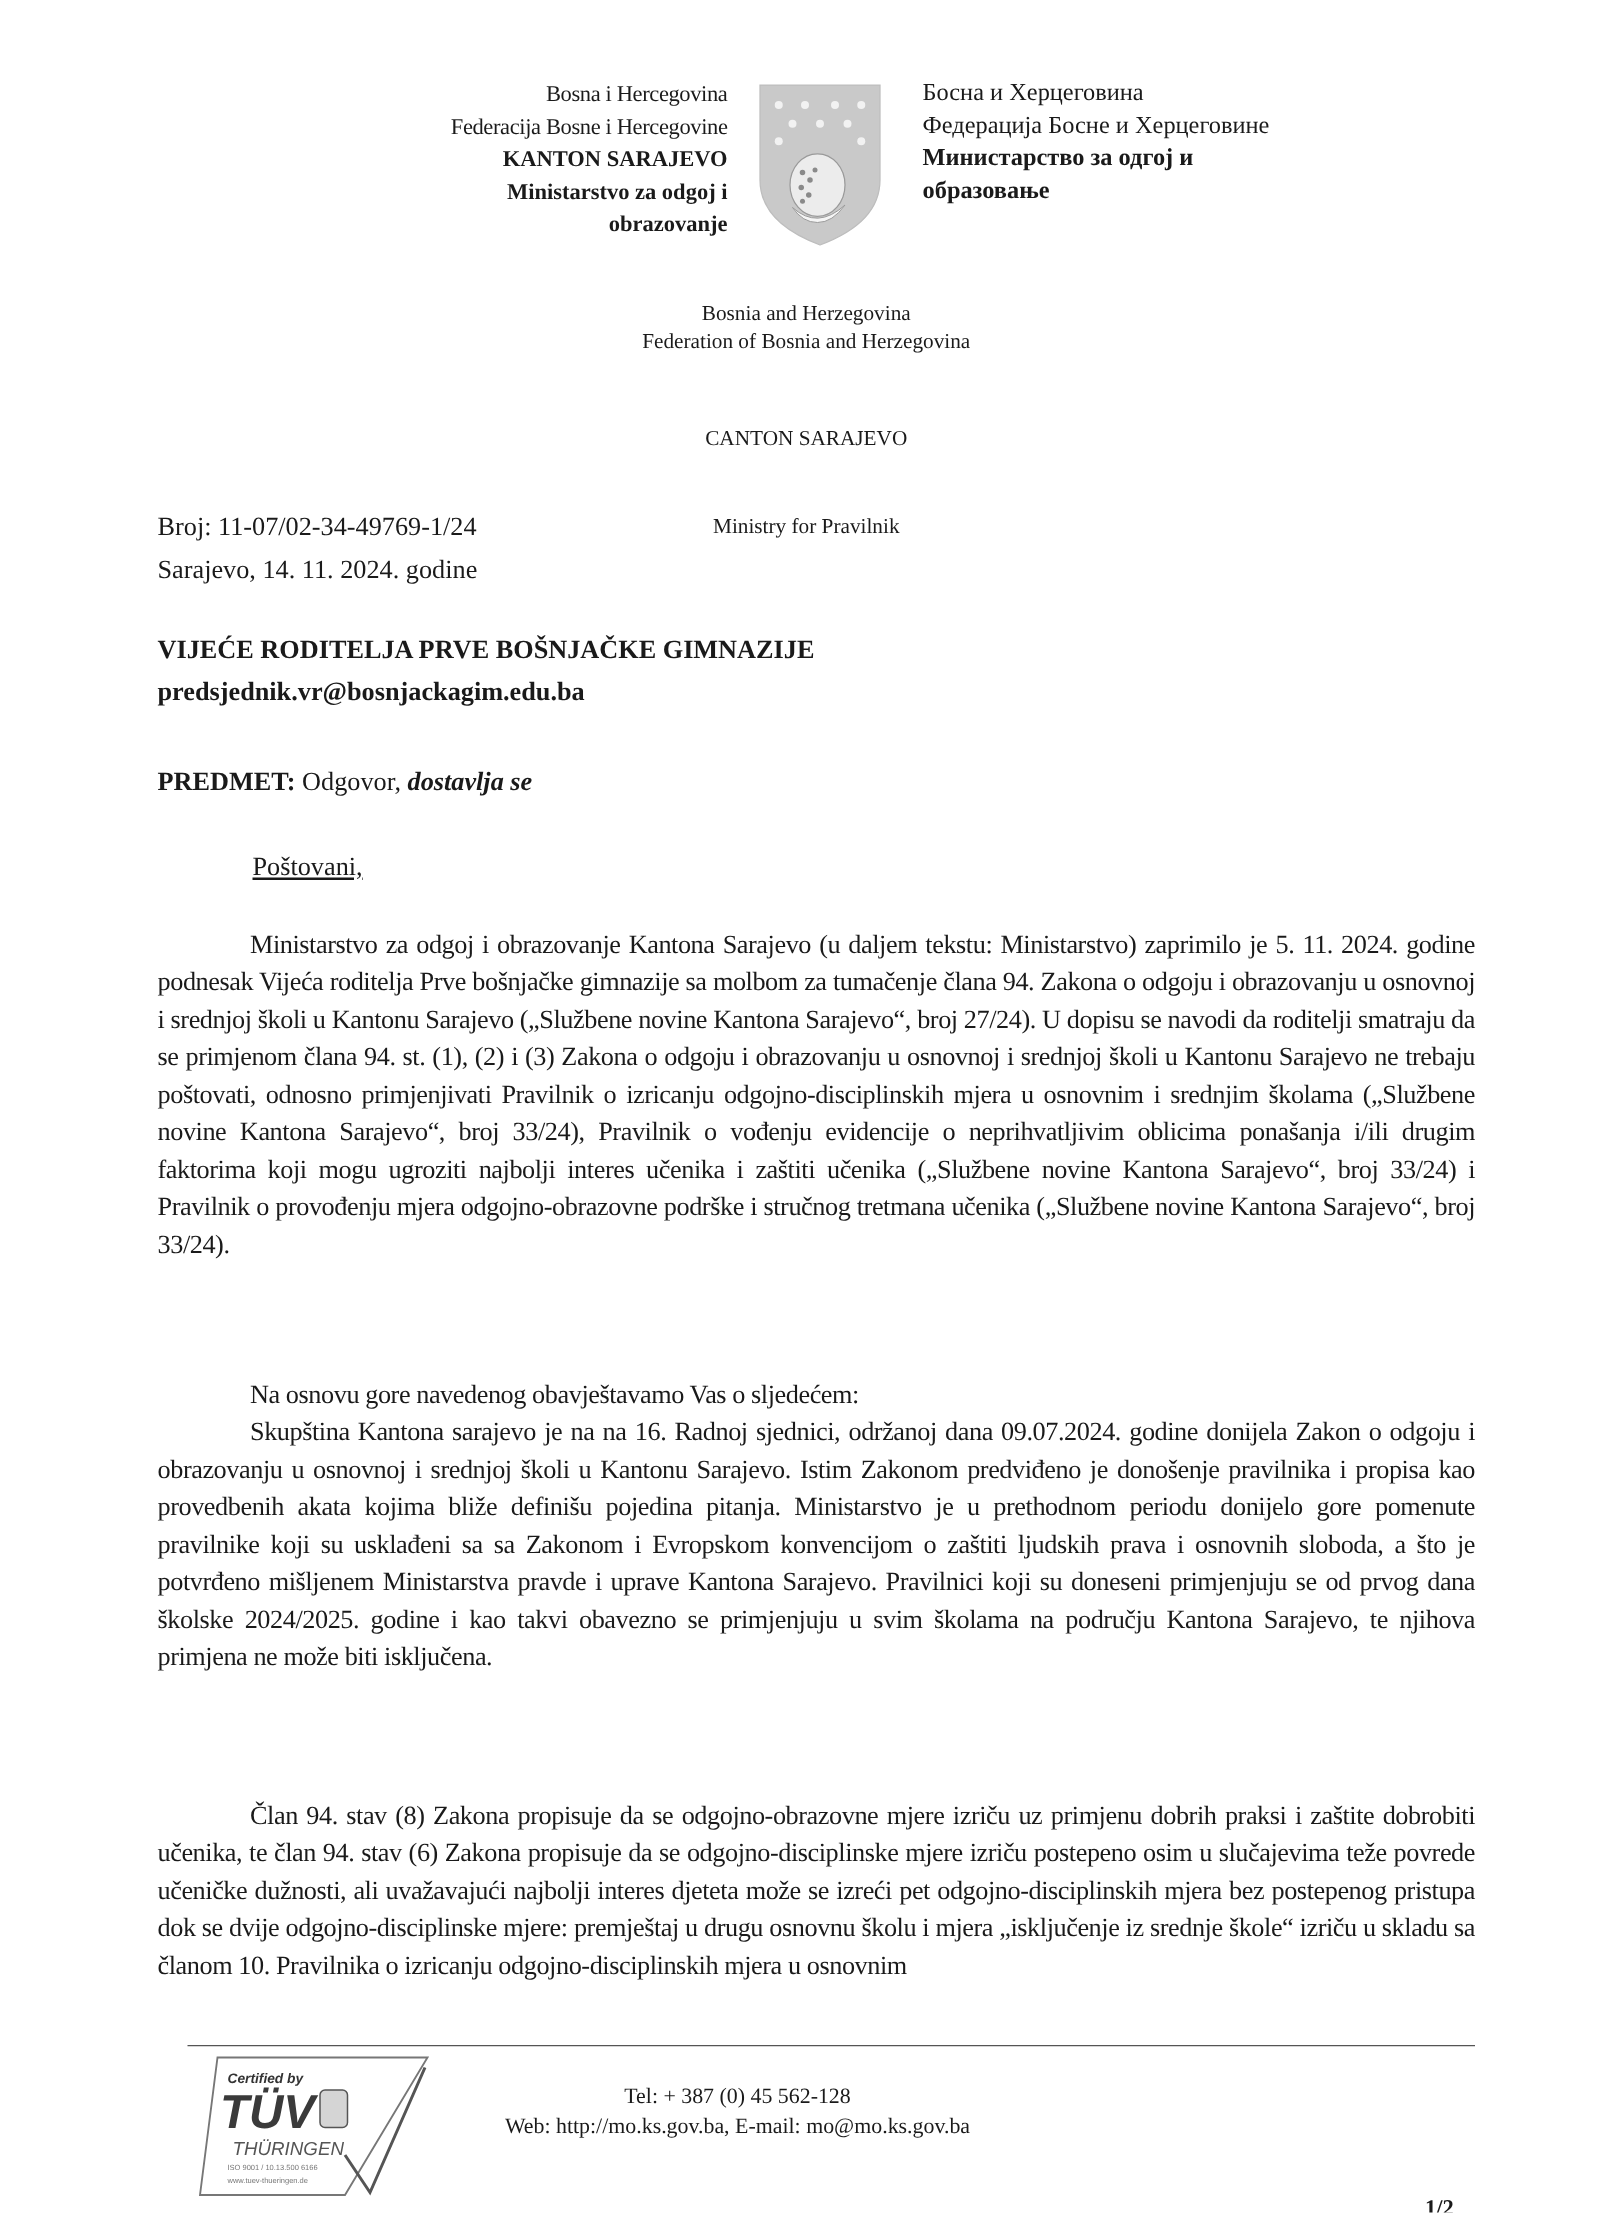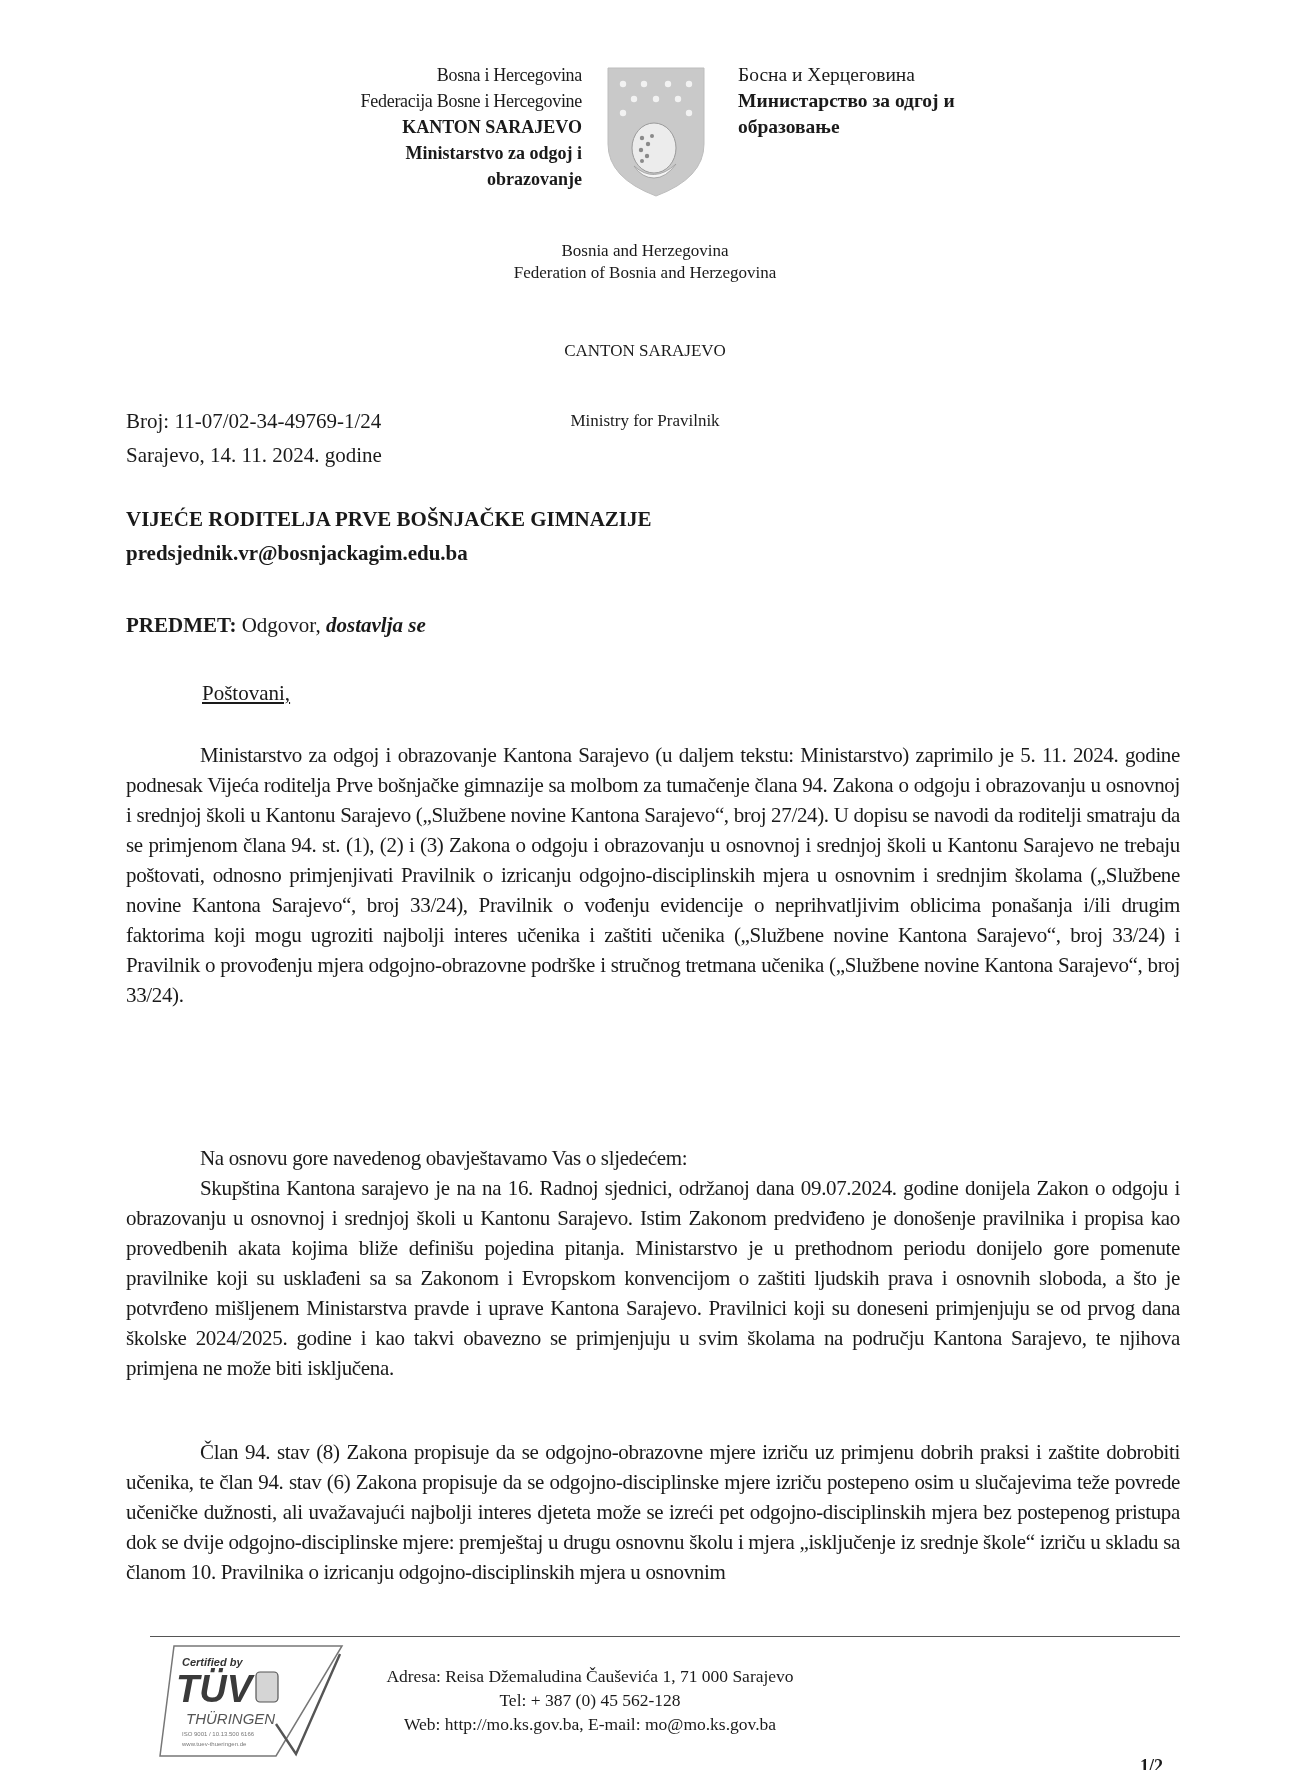--- a/index.html
+++ b/index.html
@@ -39,21 +39,21 @@
     .salutation { position: absolute; left: 202px; top: 678px; font-size: 21px; line-height: 30px; text-decoration: underline; }
 
     
     .body {
       position: absolute; left: 126px; width: 1054px;
       font-size: 21px; line-height: 30px; text-align: justify;
       letter-spacing: -0.35px;
     }
     .body p { margin: 0; text-indent: 74px; }
     .p1 { top: 740px; }
-    .p2 { top: 1100px; margin-top: 43px; }
+    .p2 { top: 1100px; }
     .p3 { top: 1437px; }
 
     
     .footer-rule {
       position: absolute; left: 150px; top: 1636px; width: 1030px; height: 0;
       border-top: 1.5px solid #555;
     }
     .tuv {
       position: absolute; left: 156px; top: 1640px; width: 190px; height: 120px;
     }
@@ -98,20 +98,21 @@
         <circle cx="41" cy="90" r="2.2"></circle>
       <circle cx="46" cy="70" r="2"></circle>
         <circle cx="36" cy="95" r="2"></circle>
     </g>
     <path d="M28 100 Q48 118 70 98 Q60 112 48 112 Q36 112 28 100 Z" fill="#f5f5f5" stroke="#9a9a9a" stroke-width="0.8"></path>
   </svg>
 </div>
 
 <div class="hdr-right">
   <div>Босна и Херцеговина</div>
+  <div>Федерација Босне и Херцеговине</div>
   <div class="b">Министарство за одгој и</div>
   <div class="b">образовање</div>
 </div>
 
 <div class="hdr-en">
   <div>Bosnia and Herzegovina</div>
   <div>Federation of Bosnia and Herzegovina</div>
   <div class="gap"></div>
   <div class="b">CANTON SARAJEVO</div>
   <div class="b">Ministry for Pravilnik</div>
@@ -155,18 +156,17 @@
     <text x="20" y="62" font-family="Liberation Sans, sans-serif" font-size="38" font-weight="bold" font-style="italic" fill="#3a3a3a">TÜV</text>
     <rect x="100" y="32" width="22" height="30" rx="4" fill="#d5d5d5" stroke="#555" stroke-width="1.2"></rect>
     <text x="30" y="84" font-family="Liberation Sans, sans-serif" font-size="15" font-style="italic" fill="#555">THÜRINGEN</text>
     <text x="26" y="96" font-family="Liberation Sans, sans-serif" font-size="6" fill="#777">ISO 9001 / 10.13.500 6166</text>
     <text x="26" y="106" font-family="Liberation Sans, sans-serif" font-size="6" fill="#777">www.tuev-thueringen.de</text>
     <path d="M120 84 L140 114 L184 14" fill="none" stroke="#555" stroke-width="2.4"></path>
   </svg>
 </div>
 
 <div class="footer-text">
-  <div>Adresa: Reisa Džemaludina Čauševića 1, 71 000 Sarajevo</div>
   <div>Tel: + 387 (0) 45 562-128</div>
   <div>Web: http://mo.ks.gov.ba, E-mail: mo@mo.ks.gov.ba</div>
 </div>
 
 <div class="page-num">1/2</div>
 
 </body></html>

